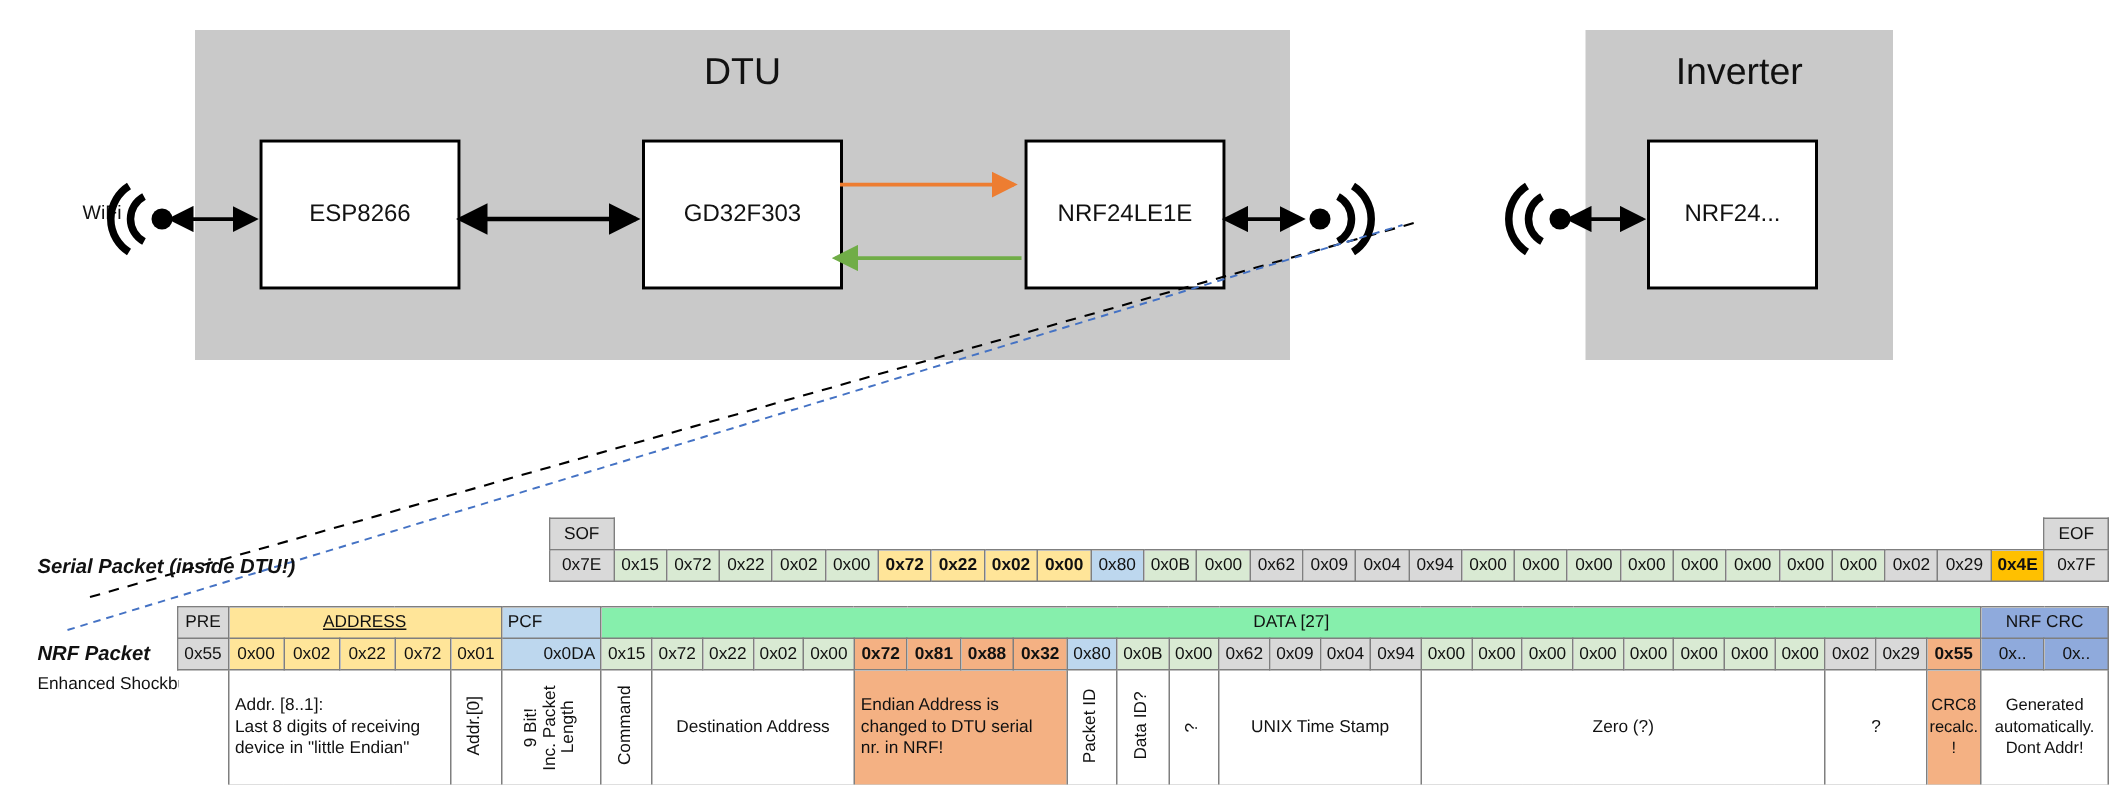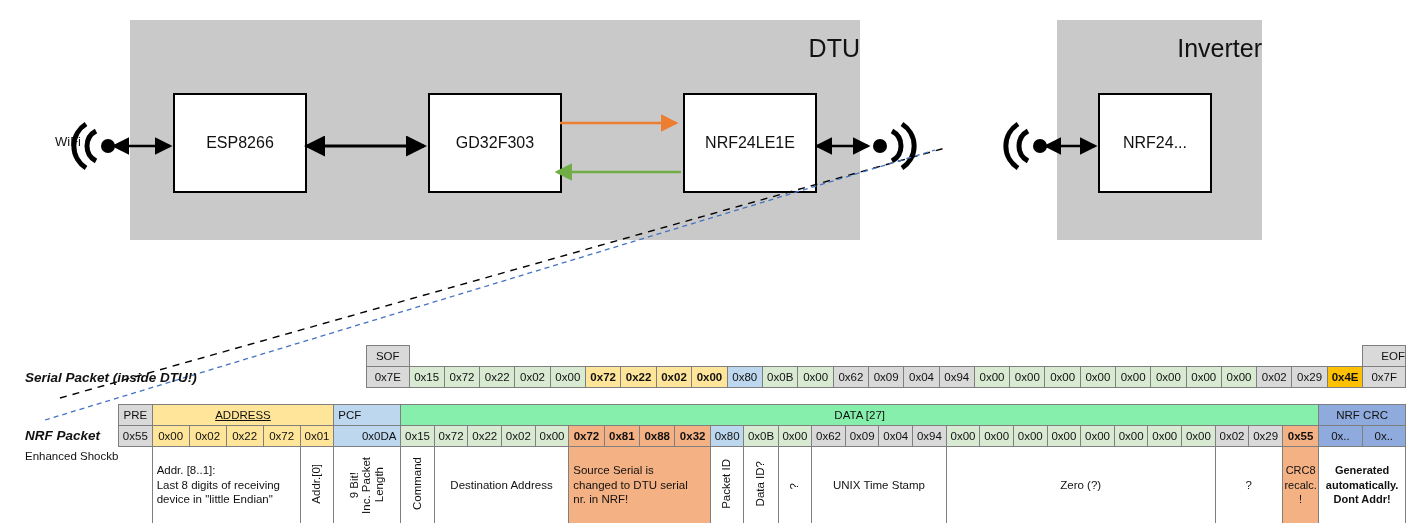--- a/index.html
+++ b/index.html
@@ -1,21 +1,21 @@
 <!DOCTYPE html>
 <html><head>
 <meta charset="utf-8">
 <style>
   html,body{margin:0;padding:0;background:#ffffff;}
   body{width:1406px;height:523px;position:relative;overflow:hidden;
        font-family:"Liberation Sans",sans-serif;color:#1a1a1a;}
 
   
   .enclosure{position:absolute;background:#c9c9c9;}
-  .enclosure-title{position:absolute;width:100%;text-align:right;top:14px;
+  .enclosure-title{position:absolute;width:100%;text-align:center;top:14px;
                    font-size:25px;color:#111;}
   .chip{position:absolute;background:#ffffff;border:2.5px solid #000;
         display:flex;align-items:center;justify-content:center;
         font-size:16px;color:#111;}
   .wifi-label{position:absolute;font-size:13px;color:#111;margin-left:33px;}
 
   svg.overlay{position:absolute;left:0;top:0;width:1406px;height:523px;
               pointer-events:none;}
 
   
@@ -124,21 +124,21 @@
   <line x1="45" y1="420" x2="935" y2="150" stroke="#4472C4" stroke-width="1.3" stroke-dasharray="5,4"></line>
 </svg>
 
 <div class="rowlabel" style="left:25px;top:370px;">Serial Packet (inside DTU!)</div>
 
 <table class="ptable" style="left:322px;top:345px;margin-left:44px;">
   <tbody>
       <tr>
     <td class="hdr" style="width:46px;">SOF</td>
     <td class="blank" id="serial-hdr-spacer" colspan="27"></td>
-    <td class="hdr" style="width:46px;text-align:right;">EOF</td>
+    <td class="hdr" style="width:46px;">EOF</td>
   </tr>
   <tr id="serial-value-row">
     <td class="hdr" style="width:46px;">0x7E</td>
 
     <td class="c-green" style="width: 37px;">0x15</td>
         <td class="c-green" style="width: 37px;">0x72</td>
         <td class="c-green" style="width: 37px;">0x22</td>
         <td class="c-green" style="width: 37px;">0x02</td>
         <td class="c-green" style="width: 37px;">0x00</td>
         <td class="c-yellow-b" style="width: 37px;">0x72</td>
@@ -236,21 +236,21 @@
         <span class="vert">Length</span>
       </div>
     </td>
     <td>
       <span class="vert">Command</span>
     </td>
     <td colspan="4">
       <span>Destination Address</span>
     </td>
     <td class="left c-orange" colspan="4">
-      <div>Source Serial is</div>
+      <div>Endian Address is</div>
       <div>changed to DTU serial</div>
       <div>nr. in NRF!</div>
     </td>
     <td>
       <span class="vert">Packet ID</span>
     </td>
     <td>
       <span class="vert">Data ID?</span>
     </td>
     <td>
@@ -263,20 +263,20 @@
       <span>Zero (?)</span>
     </td>
     <td colspan="2">
       <span>?</span>
     </td>
     <td class="c-orange" style="font-size:11px;line-height:1.35;">
       <div>CRC8</div>
       <div>recalc.</div>
       <div>!</div>
     </td>
-    <td colspan="2" style="font-size:11px;line-height:1.35;font-weight:bold;">
+    <td colspan="2" style="font-size:11px;line-height:1.35;">
       <div>Generated</div>
       <div>automatically.</div>
       <div>Dont Addr!</div>
     </td>
   </tr>
 </tbody>
   </table>
 
 </body></html>

